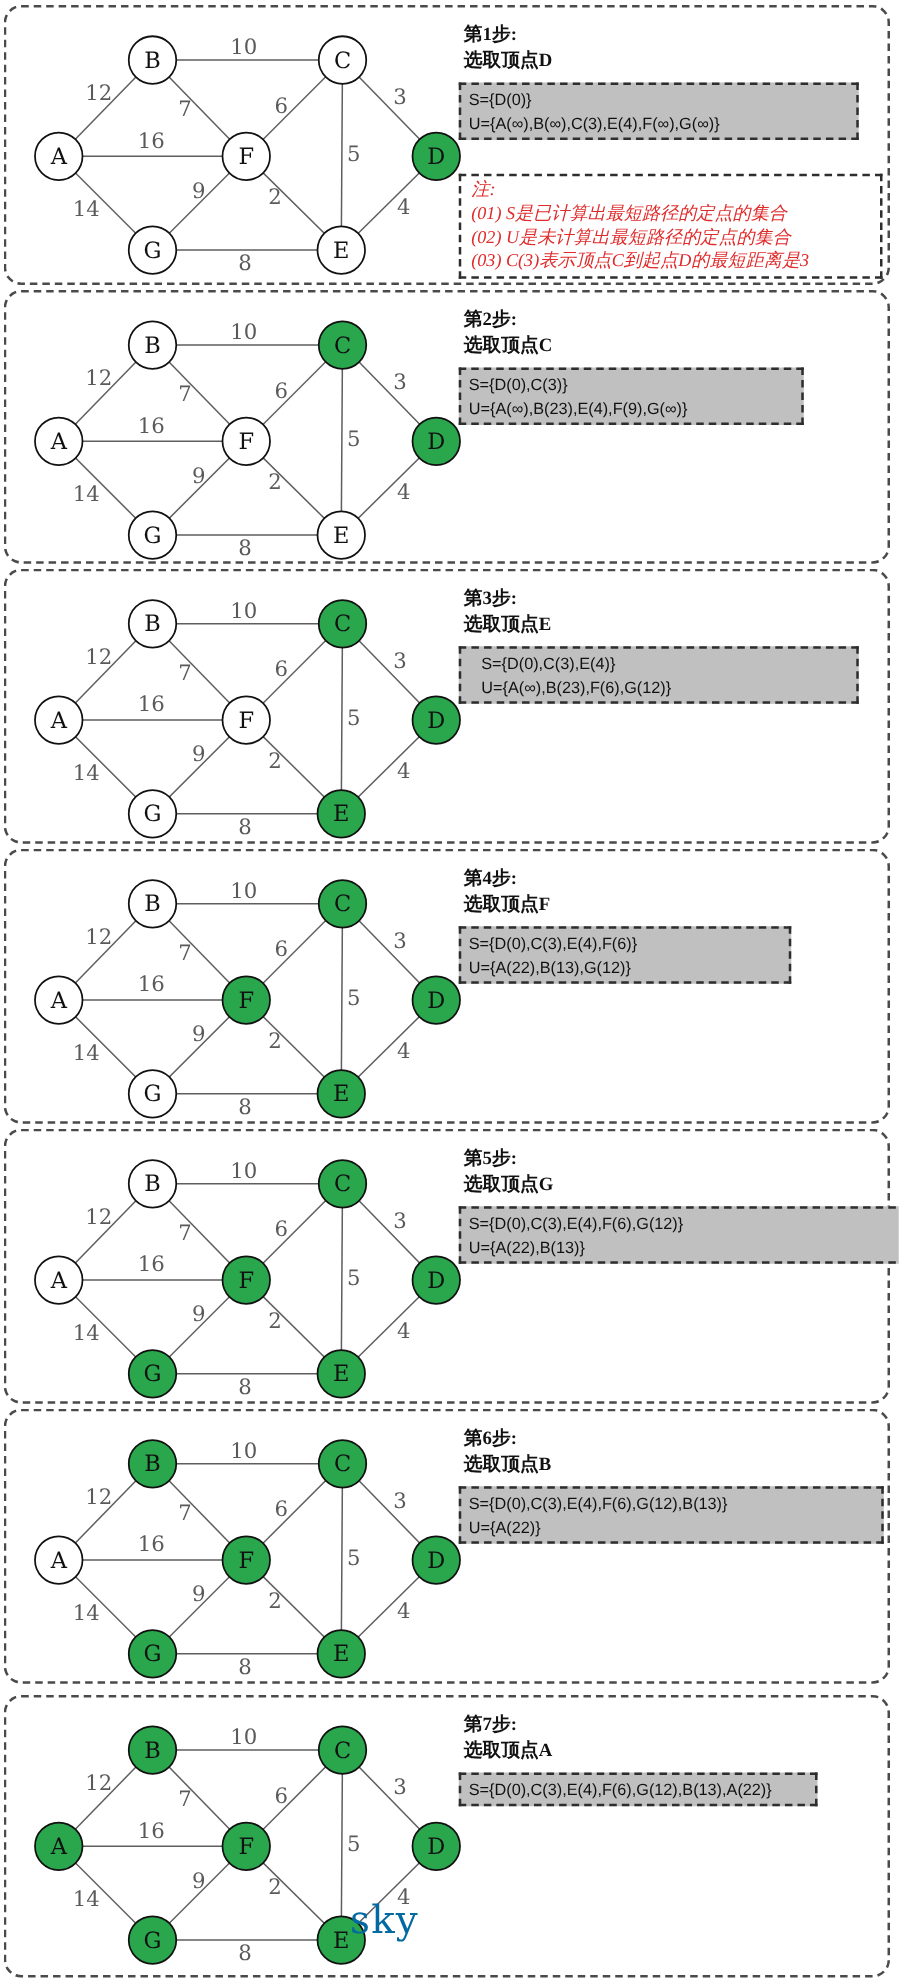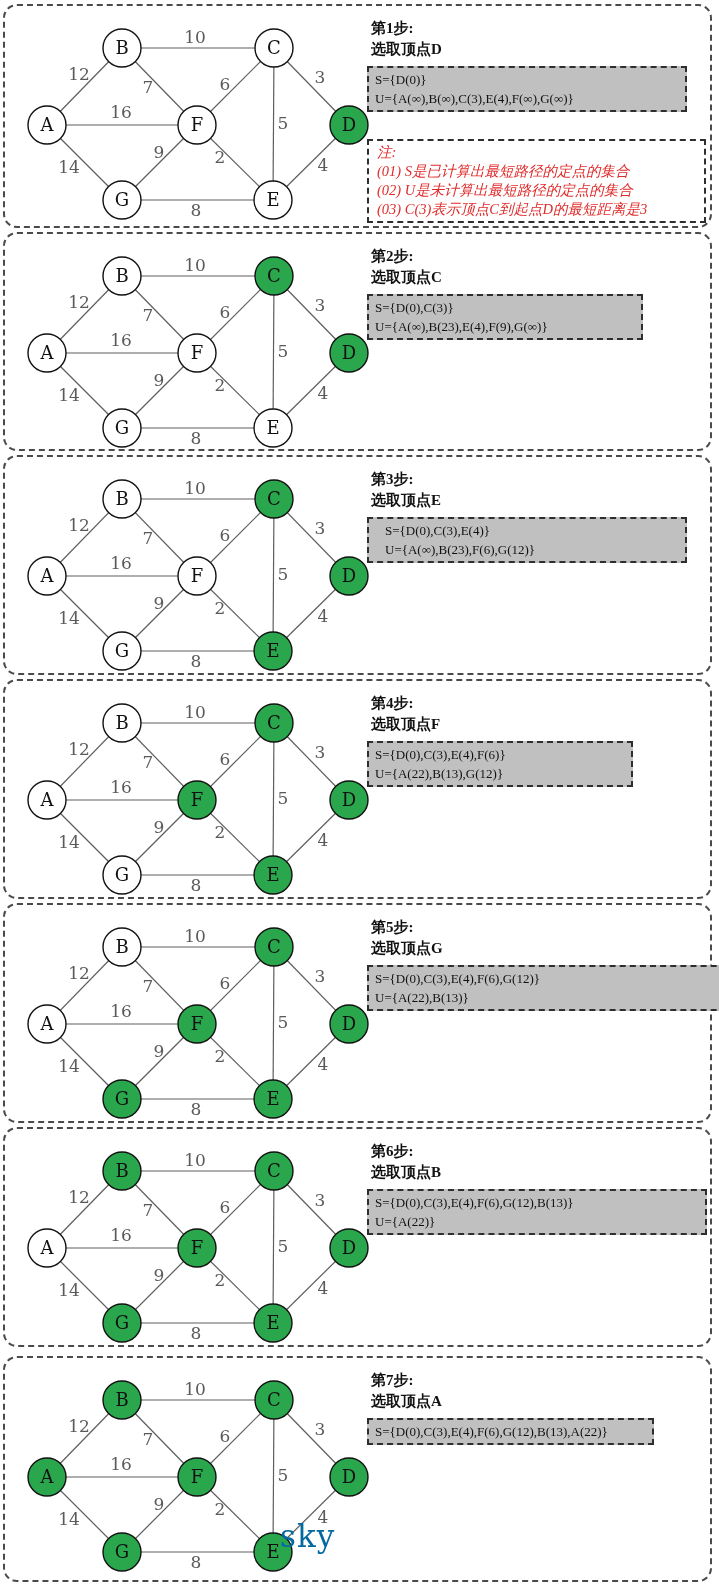--- a/index.html
+++ b/index.html
@@ -27,21 +27,21 @@
   .step-title{
     position:absolute;left:366px;top:12px;
     font-size:15px;line-height:21px;color:#111;
     font-family:"Liberation Serif","DejaVu Serif",serif;
     font-weight:bold;
   }
   .su-box{
     position:absolute;left:362px;top:60px;
     background:#c0c0c0;border:2px dashed #2e2e2e;
     box-sizing:border-box;
-    font-family:Liberation Serif, serif;
+    font-family:Liberation Sans, sans-serif;
     font-size:13px;line-height:19px;color:#111;
     padding:2px 6px;white-space:nowrap;
   }
   .note-box{
     position:absolute;left:362px;top:133px;width:339px;
     border:2px dashed #2e2e2e;box-sizing:border-box;
     color:#e02b2b;font-style:italic;
     font-family:"Liberation Serif","DejaVu Serif",serif;
     font-size:14.5px;line-height:19px;
     padding:2px 8px;white-space:nowrap;

